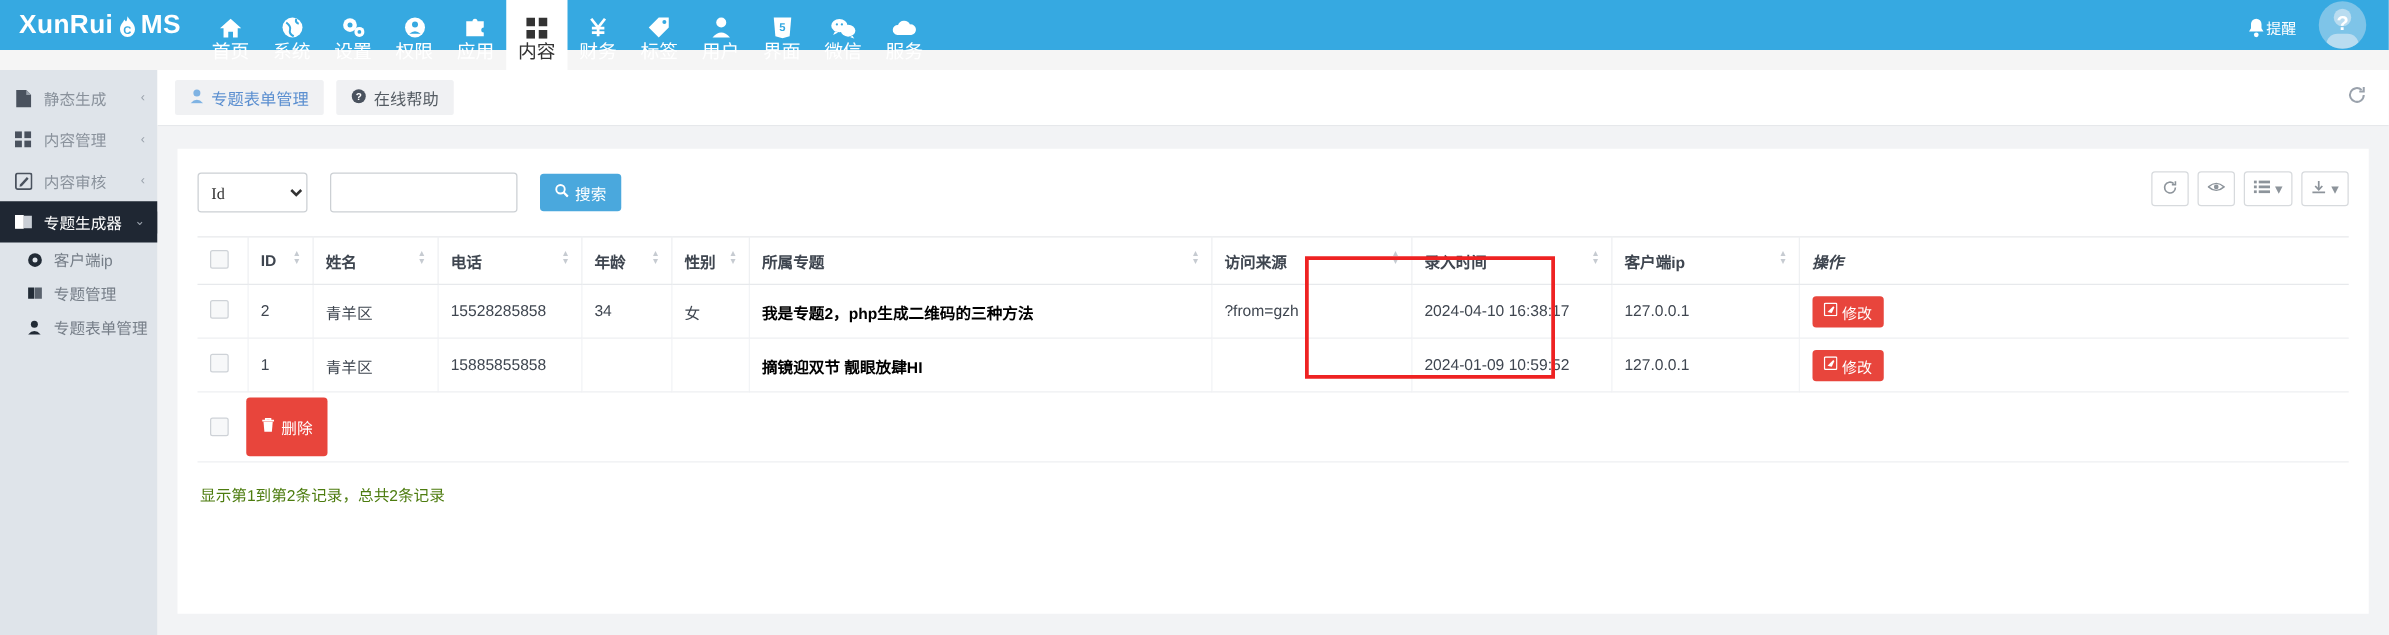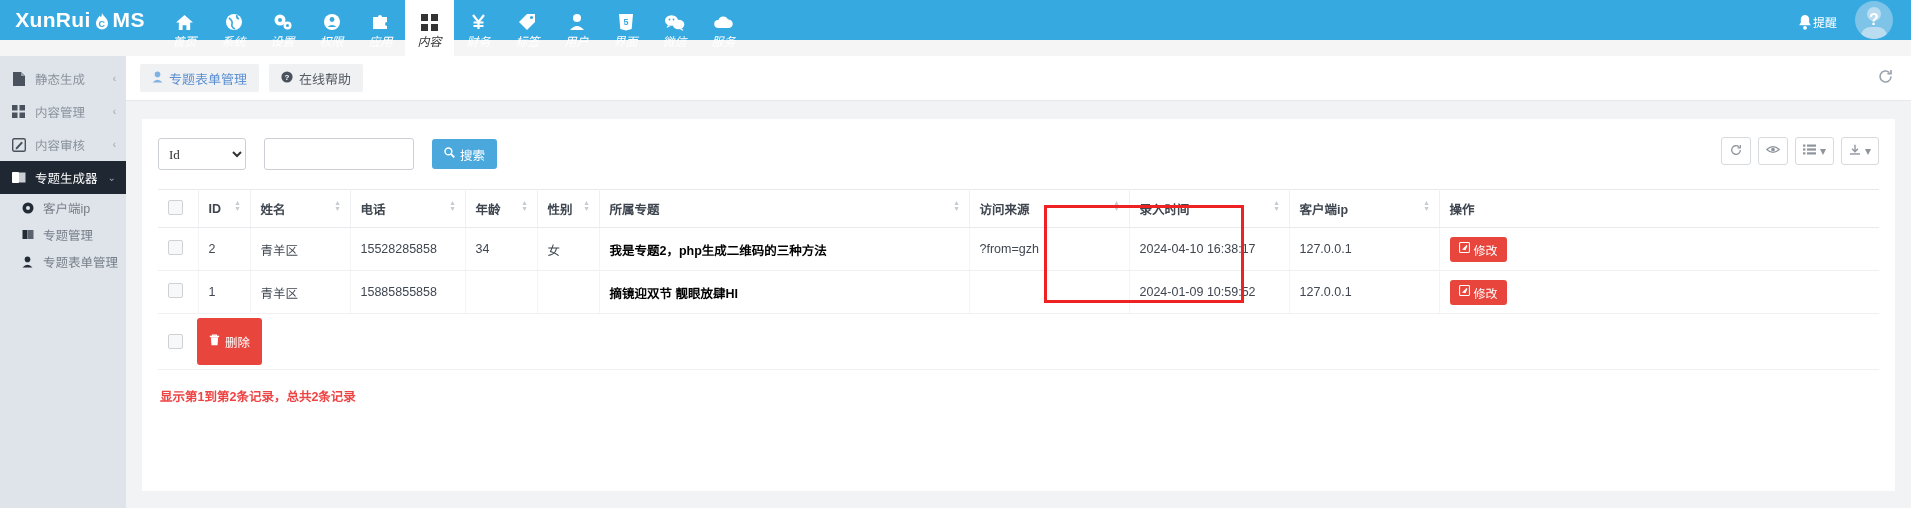--- a/index.html
+++ b/index.html
@@ -41,21 +41,21 @@
     align-items: center; justify-content: center;
     color: #ffffff;
     cursor: pointer;
     padding-top: 4px;
     position: relative;
   }
   .navitem .nicon {
     height: 22px; display: flex; align-items: center; justify-content: center;
     margin-bottom: 2px;
   }
-  .navitem .nlabel { font-size: 12px; line-height: 14px; white-space: nowrap; font-style: italic; }
+  .navitem .nlabel { font-size: 15px; line-height: 14px; white-space: nowrap; }
   .navitem.active { background: #ffffff; color: #333333; }
 
   .topright {
     margin-left: auto;
     display: flex; align-items: center;
     padding-right: 18px; gap: 18px;
   }
   .alertbox {
     display: flex; flex-direction: row; align-items: center; justify-content: center;
     color: #fff; cursor: pointer; padding-top: 4px;
@@ -226,21 +226,21 @@
     border-bottom: 1px solid #e7e9ec;
     border-right: 1px solid #eef0f2;
     height: 38px;
     text-align: left;
     padding: 0 10px;
     color: #3f4650;
     font-weight: bold;
     white-space: nowrap;
     vertical-align: middle;
   }
-  table.grid thead th:last-child { border-right: none; }
+  table.grid thead th:last-child { border-right: none; font-style: italic; }
   table.grid tbody td {
     border-bottom: 1px solid #eef0f2;
     border-right: 1px solid #f2f4f6;
     height: 43px;
     padding: 0 10px;
     color: #3f4650;
     vertical-align: middle;
   }
   table.grid tbody td:last-child { border-right: none; }
   .th-inner { display: flex; align-items: center; justify-content: space-between; gap: 8px; }
@@ -280,22 +280,21 @@
     background: #e8453c;
     color: #ffffff;
     border: none; border-radius: 3px;
     font-size: 12.5px;
     padding: 14px 12px;
     cursor: pointer;
   }
   .recinfo {
     padding: 16px 0 0 2px;
     font-size: 12.5px;
-    color: #ef4444;
-    font-weight: bold;
+    color: #4d7c0f;
   }
 
   
   .redbox {
     position: absolute;
     border: 3px solid #ee2222;
     pointer-events: none;
     z-index: 20;
   }
 </style>

